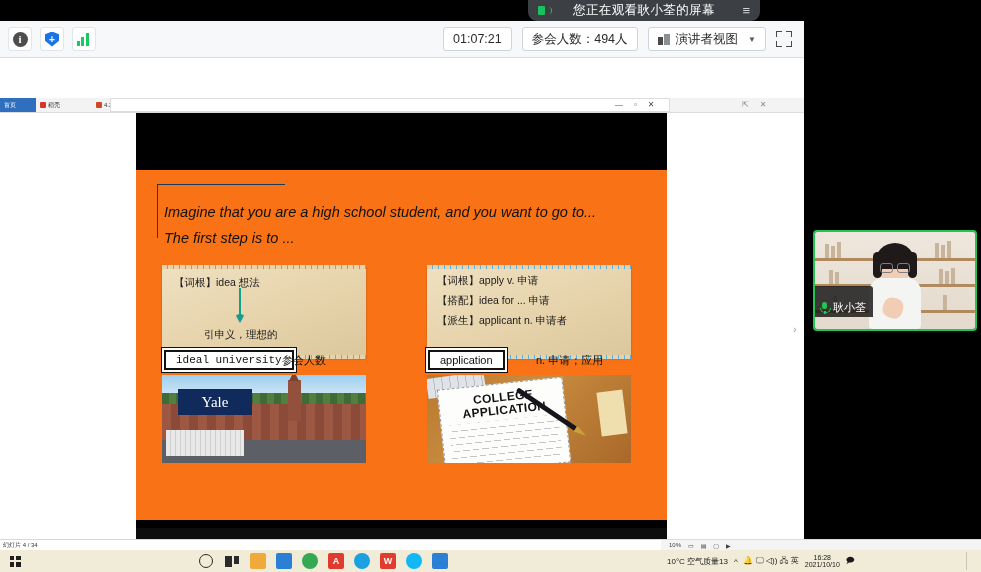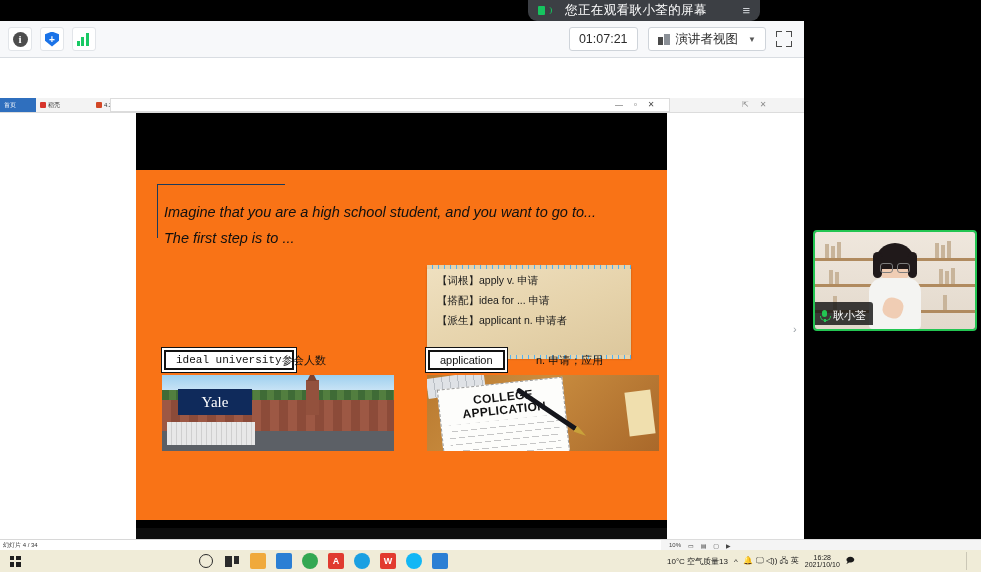--- a/index.html
+++ b/index.html
@@ -2,21 +2,21 @@
 <html><head>
 <meta charset="utf-8">
 <style>
   html,body{margin:0;padding:0;background:#000;}
   body{width:981px;height:572px;overflow:hidden;font-family:"Liberation Sans","DejaVu Sans",sans-serif;}
   #root{position:relative;width:981px;height:572px;background:#000;}
 
   
   .share-banner{position:absolute;left:528px;top:0;width:232px;height:21px;
     background:#3c3f44;border-bottom-left-radius:9px;border-bottom-right-radius:9px;
-    display:flex;align-items:center;gap:13px;padding:0 10px;box-sizing:border-box;}
+    display:flex;align-items:center;gap:21px;padding:0 10px;box-sizing:border-box;}
   .share-banner .spk{width:14px;height:11px;position:relative;flex:none;}
   .share-banner .spk i{position:absolute;left:0;top:1px;width:7px;height:9px;background:#16c45f;border-radius:1px;display:block;}
   .share-banner .spk b{position:absolute;left:8px;top:2px;width:5px;height:7px;border-right:1.5px solid #16c45f;border-radius:0 6px 6px 0;display:block;}
   .share-banner .txt{color:#ffffff;font-size:12.5px;white-space:nowrap;letter-spacing:.4px;}
   .share-banner .more{margin-left:auto;color:#cfd2d6;font-size:13px;line-height:1;}
 
   
   .toolbar{position:absolute;left:0;top:21px;width:804px;height:37px;background:#f7f8fa;
     border-bottom:1px solid #d9dde2;box-sizing:border-box;display:flex;align-items:center;}
   .tb-left{display:flex;align-items:center;gap:8px;padding-left:8px;}
@@ -99,21 +99,21 @@
   
   .chip{position:absolute;background:#fff;border:2px solid #121212;box-shadow:0 0 0 2px #fff,0 0 0 3px #121212;
     font-size:11px;color:#111;padding:2px 10px;white-space:nowrap;}
   .chip-l{left:28px;top:180px;font-family:Liberation Mono, monospace;}
   .chip-r{left:292px;top:180px;}
   .chip-mean{position:absolute;font-size:11px;color:#111;white-space:nowrap;}
   .mean-l{left:146px;top:183px;}
   .mean-r{left:400px;top:183px;}
 
   
-  .photo{position:absolute;width:204px;height:76px;overflow:hidden;padding-left:28px;}
+  .photo{position:absolute;width:204px;height:88px;overflow:hidden;}
   .photo-l{left:26px;top:205px;background:
       radial-gradient(circle at 30% 82%,#d8d8d8 0 16%,transparent 17%),
       linear-gradient(#87c3e8 0 22%,#5e8a49 22% 34%,#9c5a44 34% 72%,#6f6f72 72% 100%);}
   .sky-l{position:absolute;left:0;top:0;width:100%;height:24%;
     background:linear-gradient(#9ed0ef,#cfe6f6);}
   .trees-l{position:absolute;left:0;top:20%;width:100%;height:16%;
     background:repeating-linear-gradient(90deg,#3f6b36 0 7px,#527e3f 7px 14px);}
   .bldg-l{position:absolute;left:0;top:33%;width:100%;height:42%;
     background:repeating-linear-gradient(90deg,#9d5844 0 9px,#8c4b39 9px 18px);}
   .tower-l{position:absolute;left:62%;top:6%;width:13px;height:46%;background:#93513d;}
@@ -162,22 +162,22 @@
   .person{position:absolute;left:54px;top:14px;width:52px;height:83px;}
   .head{position:absolute;left:9px;top:0;width:34px;height:36px;background:#f0cdb4;border-radius:50% 50% 45% 45%;}
   .hair{position:absolute;left:6px;top:-3px;width:40px;height:26px;background:#20191a;border-radius:20px 20px 6px 6px;}
   .hair2{position:absolute;left:4px;top:6px;width:9px;height:26px;background:#20191a;border-radius:6px;}
   .hair3{position:absolute;right:4px;top:6px;width:9px;height:26px;background:#20191a;border-radius:6px;}
   .glasses{position:absolute;left:11px;top:17px;width:30px;height:8px;}
   .glasses s{position:absolute;top:0;width:11px;height:8px;border:1px solid #7d7d7d;border-radius:3px;}
   .glasses s:first-child{left:0;} .glasses s:last-child{right:0;}
   .body{position:absolute;left:0;top:32px;width:52px;height:51px;background:#f4f4f2;border-radius:14px 14px 4px 4px;}
   .hand{position:absolute;left:14px;top:52px;width:20px;height:20px;background:#f0cdb4;border-radius:8px;transform:rotate(18deg);}
-  .namebar{position:absolute;left:0;bottom:4px;height:19px;background:rgba(20,20,20,.82);
-    display:flex;align-items:center;gap:4px;padding:4px 7px 0 5px;border-top-right-radius:3px;text-align:right;}
+  .namebar{position:absolute;left:0;bottom:12px;height:19px;background:rgba(20,20,20,.82);
+    display:flex;align-items:center;gap:4px;padding:12px 7px 0 5px;border-top-right-radius:3px;text-align:right;}
   .nm{color:#fff;font-size:11px;white-space:nowrap;}
   .mic{width:9px;height:12px;position:relative;flex:none;}
   .mic .cap{position:absolute;left:2px;top:0;width:5px;height:7px;border-radius:3px;background:#23c552;}
   .mic .arc{position:absolute;left:0;top:6px;width:9px;height:4px;border:1.4px solid #23c552;border-top:0;border-radius:0 0 6px 6px;}
   .mic .stem{position:absolute;left:4px;top:9px;width:1.5px;height:3px;background:#23c552;}
   .mic.muted .cap{background:#c9ccd1;} .mic.muted .arc{border-color:#c9ccd1;} .mic.muted .stem{background:#c9ccd1;}
   .mic.muted:after{content:"";position:absolute;left:-2px;top:-1px;width:14px;height:1.6px;background:#e03b3b;
     transform:rotate(45deg);transform-origin:left center;}
   .hostbadge{width:15px;height:15px;background:#ee7919;border-radius:2px;display:flex;align-items:center;justify-content:center;}
   .hostbadge .hd{width:5px;height:5px;background:#fff;border-radius:50%;margin-bottom:5px;}
@@ -244,20 +244,21 @@
       <div class="tb-btn">
         <span class="ic-bars">
             <s></s>
             <s></s>
             <s></s>
           </span>
       </div>
     </div>
     <div class="tb-right">
       <div class="pill">01:07:21</div>
+      <div class="pill">参会人数：494人</div>
       <div class="pill view">
         <span class="view-ic">
             <i></i>
             <b></b>
           </span>
         <span>演讲者视图</span>
         <span class="caret">▼</span>
       </div>
       <div class="fs-ic">
         <span></span>
@@ -297,20 +298,28 @@
       <span>✕</span>
     </div>
 
     <div class="slideframe">
       <div class="slide">
         <div class="rule"></div>
         <div class="vrule"></div>
         <div class="line1">Imagine that you are a high school student, and you want to go to...</div>
         <div class="line2">The first step is to ...</div>
 
+        <div class="card card-l">
+          <div class="ln" style="left:12px;top:10px">【词根】idea 想法</div>
+          <div class="arrow-wrap">
+            <div class="stem"></div>
+              <div class="head"></div>
+          </div>
+          <div class="ln" style="left:42px;top:62px">引申义，理想的</div>
+        </div>
         <div class="chip chip-l">ideal university</div>
         <div class="chip-mean mean-l">参会人数</div>
 
         <div class="card card-r">
           <div class="ln" style="left:10px;top:8px">【词根】apply     v.  申请</div>
           <div class="ln" style="left:10px;top:28px">【搭配】idea for ...  申请</div>
           <div class="ln" style="left:10px;top:48px">【派生】applicant  n. 申请者</div>
         </div>
         <div class="chip chip-r">application</div>
         <div class="chip-mean mean-r">n.  申请；应用</div>

